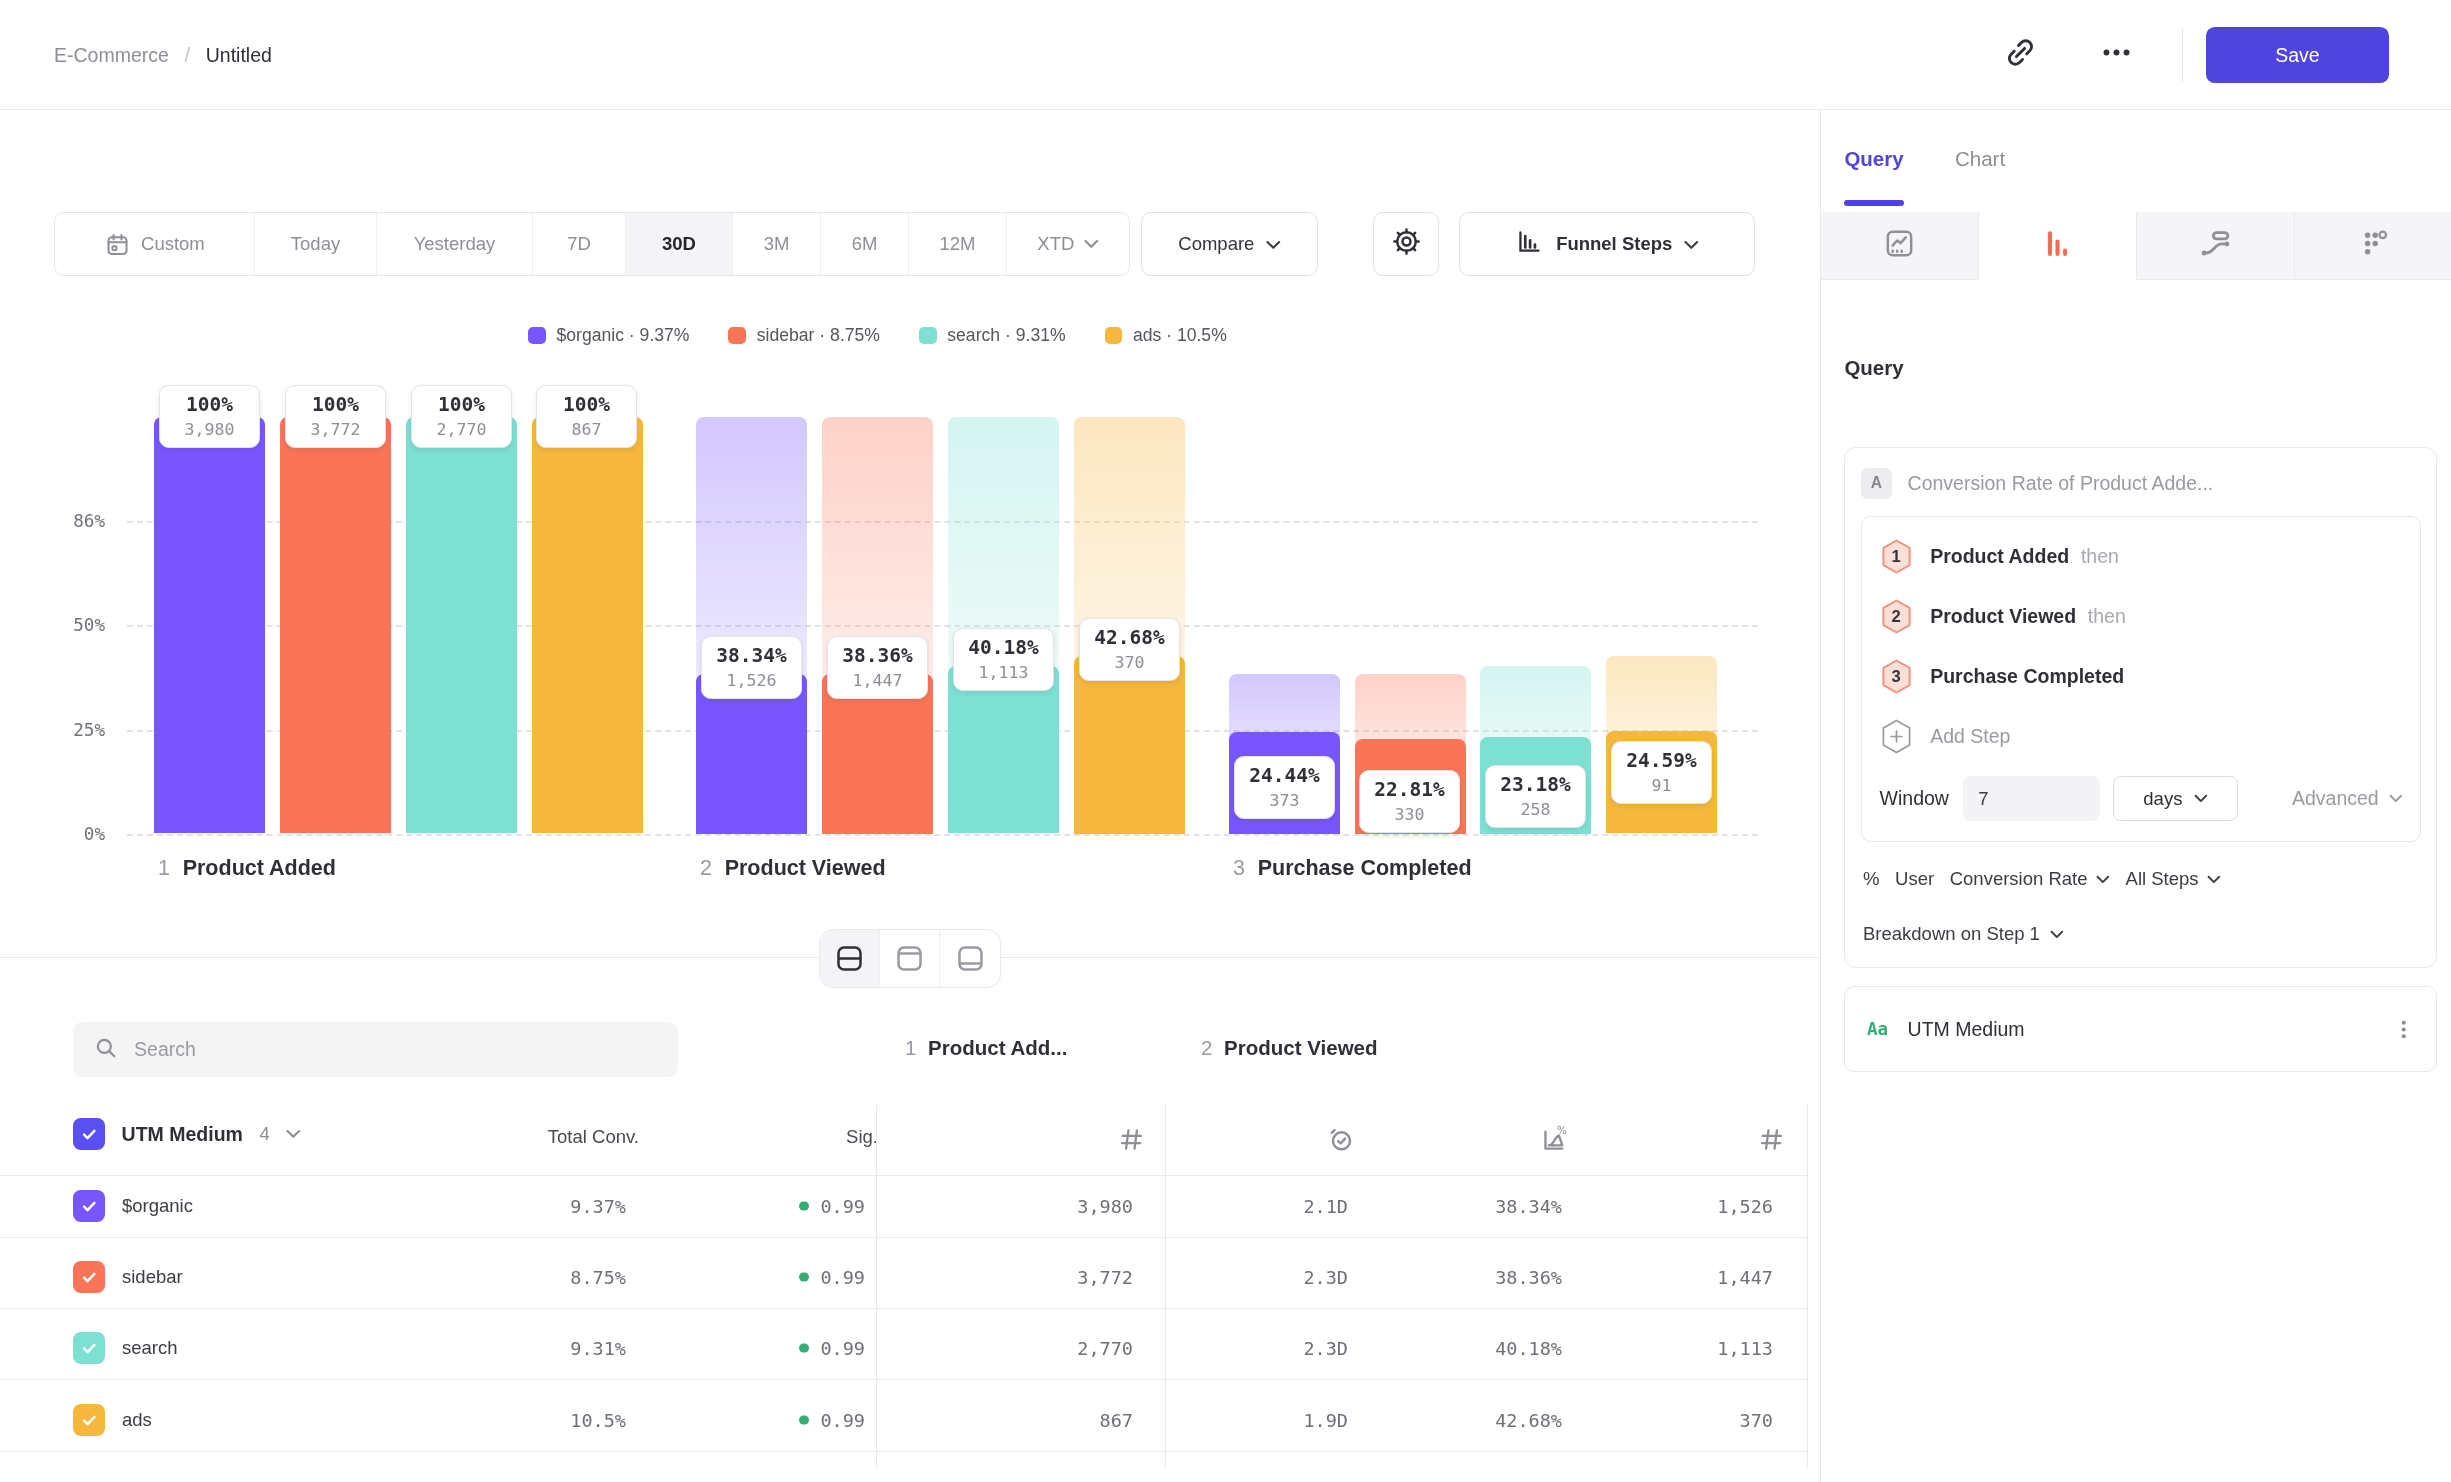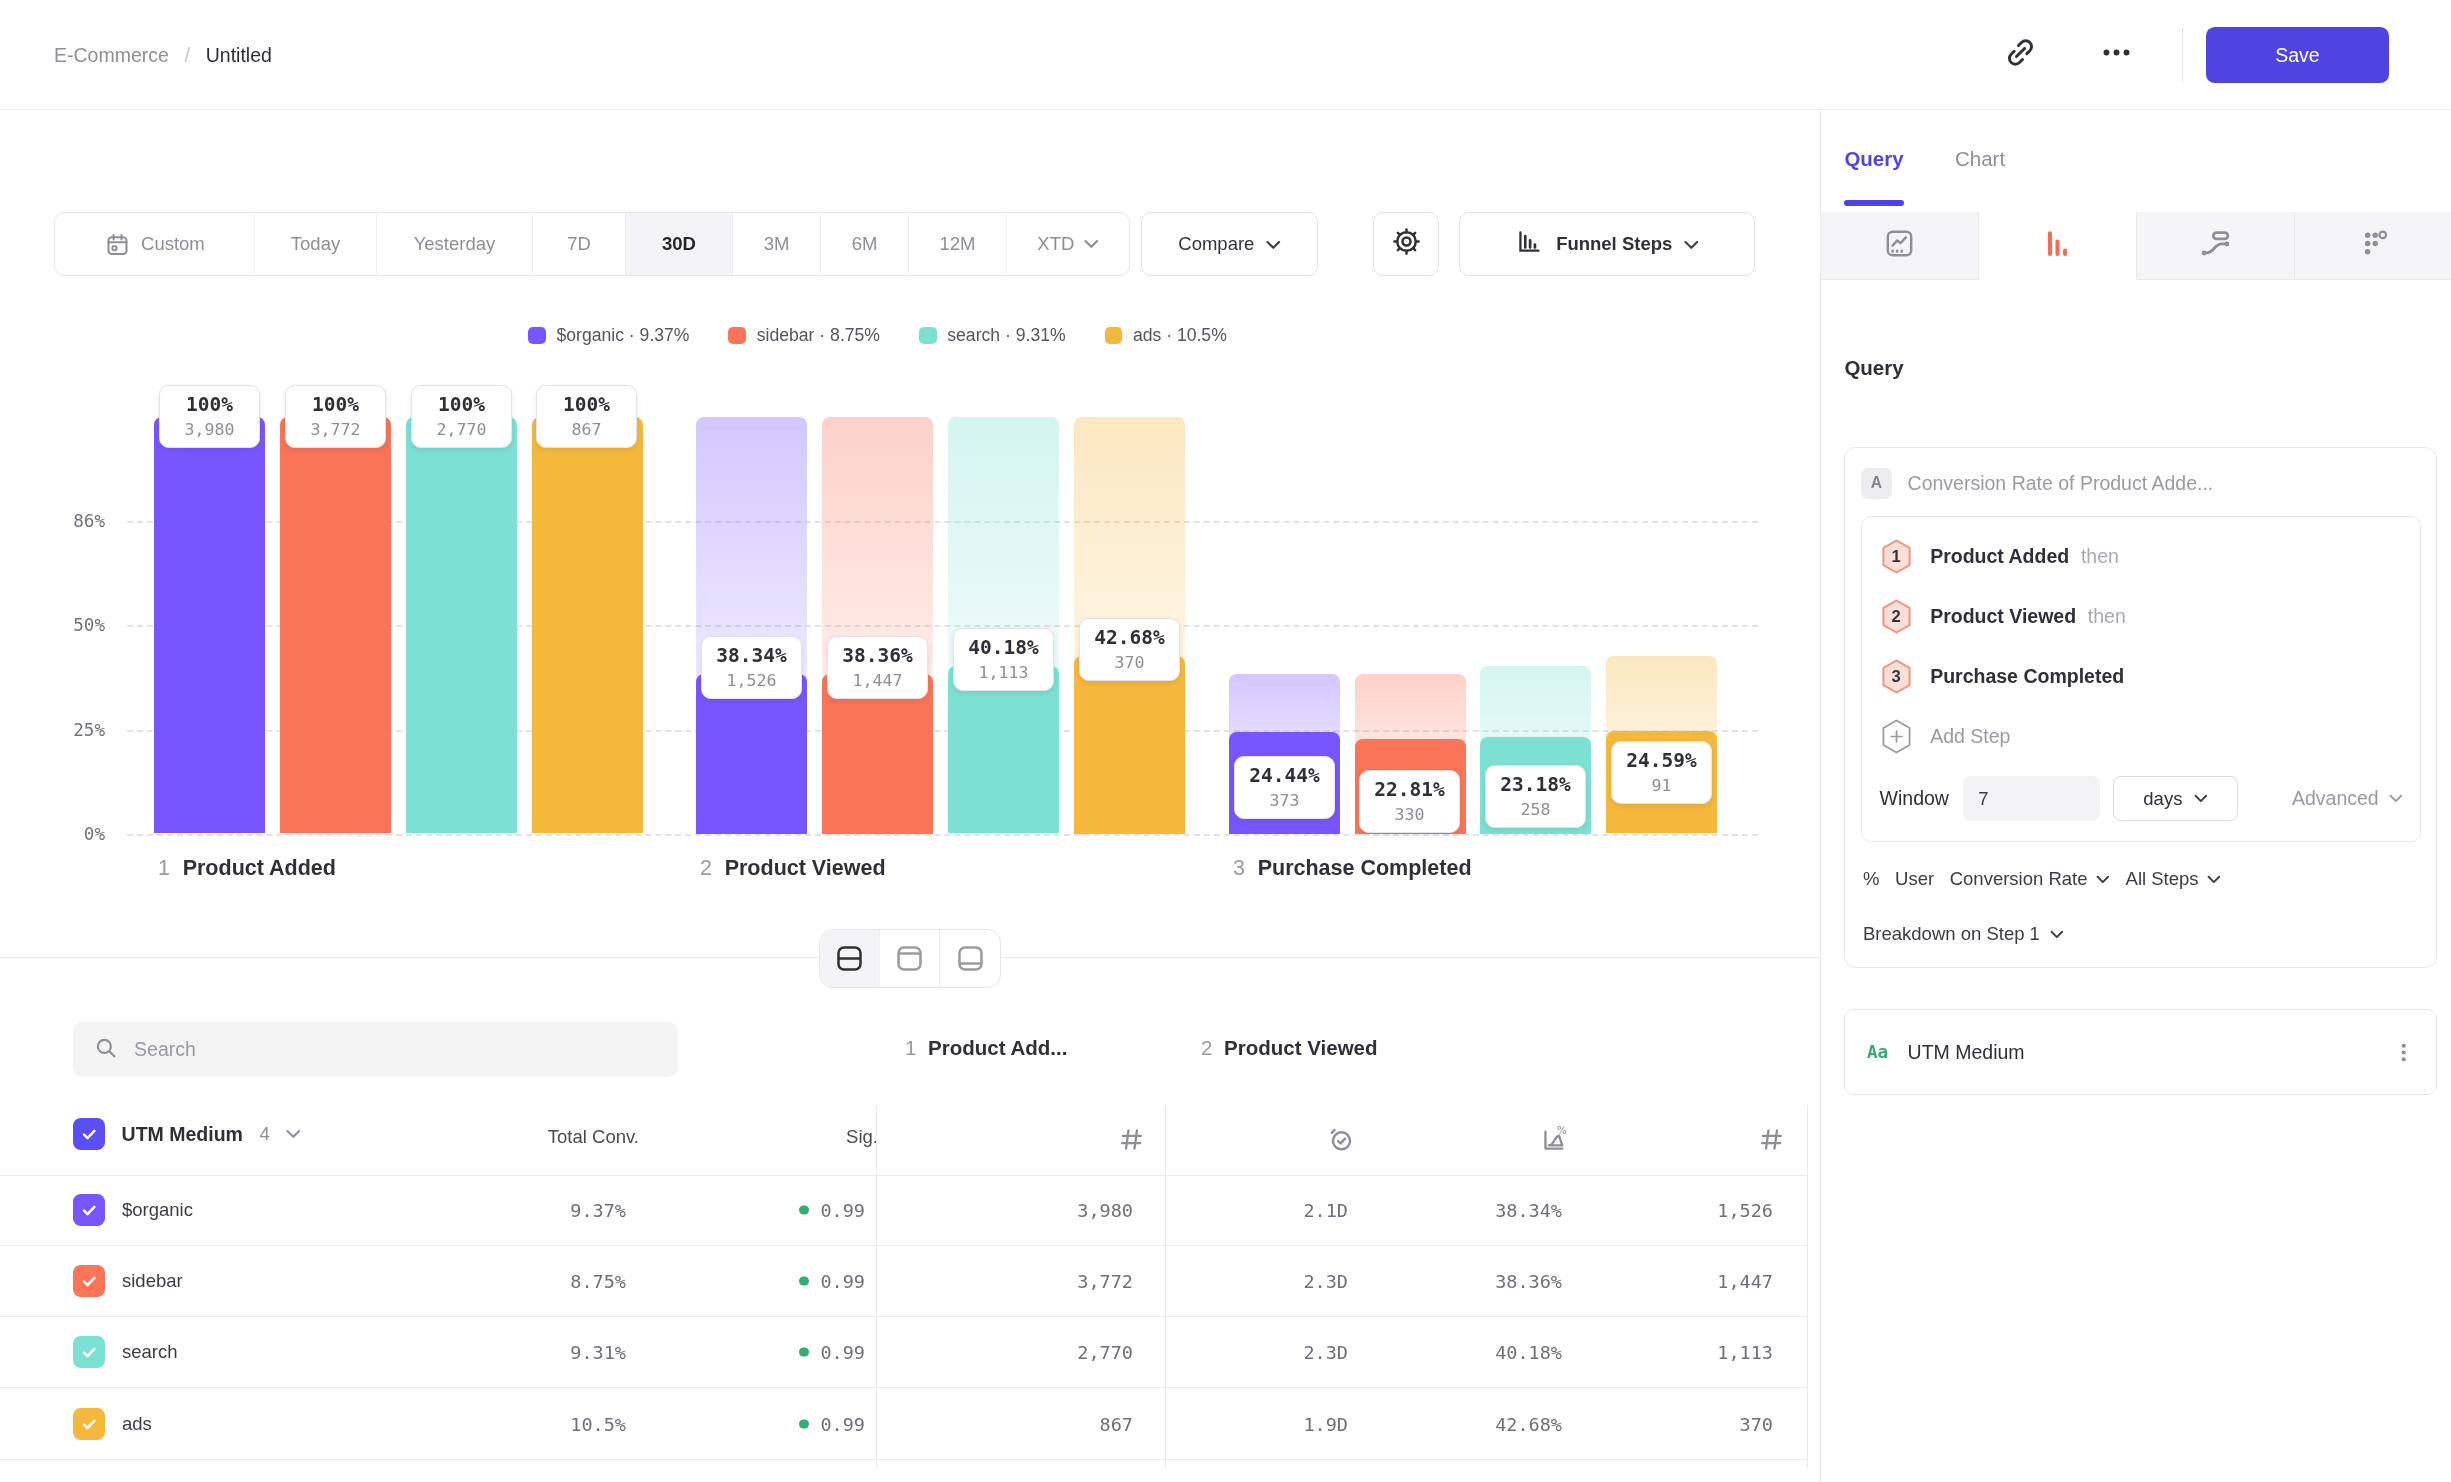--- a/index.html
+++ b/index.html
@@ -64,21 +64,21 @@
   .vdiv { position:absolute; top:995px; width:1px; height:363px; background:#e9e9ec; }
   #table-header-border { position:absolute; left:0; top:1065px; width:1807px; border-top:1px solid #e9e9ec; }
   .step-col-head { position:absolute; top:926px; display:flex; gap:11.7px; font-size:20.5px; align-items:baseline; cursor:pointer; }
   .step-col-head .s-num { color:#9a9aa3; }
   .step-col-head .s-name { color:#2f2f37; font-weight:700; }
   .col-icon { position:absolute; top:1010px; height:39px; display:flex; align-items:center; color:#8e8e97; }
   .col-head-text { position:absolute; top:1016px; font-size:18.5px; color:#4a4a52; font-weight:500; cursor:pointer; }
   #utm-header { position:absolute; left:73px; top:1008px; display:flex; align-items:center; gap:16.6px; cursor:pointer; }
   #utm-header .uh-label { font-size:19.5px; font-weight:700; color:#2f2f37; }
   #utm-header .uh-count { font-size:18.5px; color:#8e8e97; }
-  .t-row { position:absolute; left:0; width:1807px; height:71px; border-bottom:1px solid #ededf0;text-decoration:underline; }
+  .t-row { position:absolute; left:0; width:1807px; height:63px; border-bottom:1px solid #ededf0;text-decoration:underline; }
   .checkbox { width:32px; height:32px; border-radius:7.8px; display:flex; align-items:center; justify-content:center; cursor:pointer; }
   .t-name { position:absolute; left:122px; top:50%; transform:translateY(-50%); font-size:18.5px; color:#3c3c44; }
   .t-num { position:absolute; top:50%; transform:translateY(-50%); font-size:18.5px; color:#6f6f78; }
   .t-sig { position:absolute; top:50%; transform:translateY(-50%); display:flex; align-items:center; gap:11.7px; }
   .sig-dot { width:9.8px; height:9.8px; border-radius:50%; background:#34ad74; }
 
   
   #query-panel { position:absolute; left:1820px; top:110px; width:632px; height:1372px; background:#fff; border-left:1px solid #e9e9ec; }
   #panel-tabs { position:absolute; left:0; top:0; width:632px; height:102px; }
   .ptab { position:absolute; top:0; height:98px; display:flex; align-items:center; font-size:20.5px; cursor:pointer; }
@@ -111,21 +111,21 @@
     display:flex; align-items:center; gap:11.7px; font-size:18.5px; color:#2f2f37; font-weight:500; cursor:pointer; }
   #advanced-toggle { margin-left:auto; display:flex; align-items:center; gap:9.8px; color:#9a9aa3; font-size:19.5px; cursor:pointer; }
   #measure-row { display:flex; align-items:center; gap:15.6px; height:59px; margin-top:7.8px; padding:0 2px; font-size:18.5px; color:#3c3c44; font-weight:500; }
   .drop { display:flex; align-items:center; gap:8.8px; cursor:pointer; }
   #breakdown-scope-row { display:flex; align-items:center; gap:9.8px; height:51px; padding:0 2px; font-size:18.5px; color:#3c3c44; font-weight:500; cursor:pointer; }
   .side-section { display:flex; align-items:center; justify-content:space-between; height:33px; }
   #filter-section { margin-top:80px; }
   #breakdown-section { margin-top:90px; }
   .side-label-gray { font-size:20.5px; color:#9a9aa3; }
   .plus-btn { width:33px; height:33px; display:flex; align-items:center; justify-content:center; cursor:pointer; }
-  #utm-card { margin-top:41px; border:1.5px solid #e8e8ea; border-radius:9.8px; height:86px; display:flex; align-items:center;
+  #utm-card { margin-top:18px; border:1.5px solid #e8e8ea; border-radius:9.8px; height:86px; display:flex; align-items:center;
     padding:0 21.5px; gap:19.5px; cursor:pointer;text-align:right; }
   #aa-badge { color:#34ad74; font-size:17.6px; font-weight:700; }
   #utm-card .bd-label { font-size:19.5px; color:#2f2f37; font-weight:500; }
   #utm-card .kebab { margin-left:auto; cursor:pointer; display:flex; }
 </style>
 </head>
 <body>
 
 <div id="top-header">
   <div id="breadcrumb">

